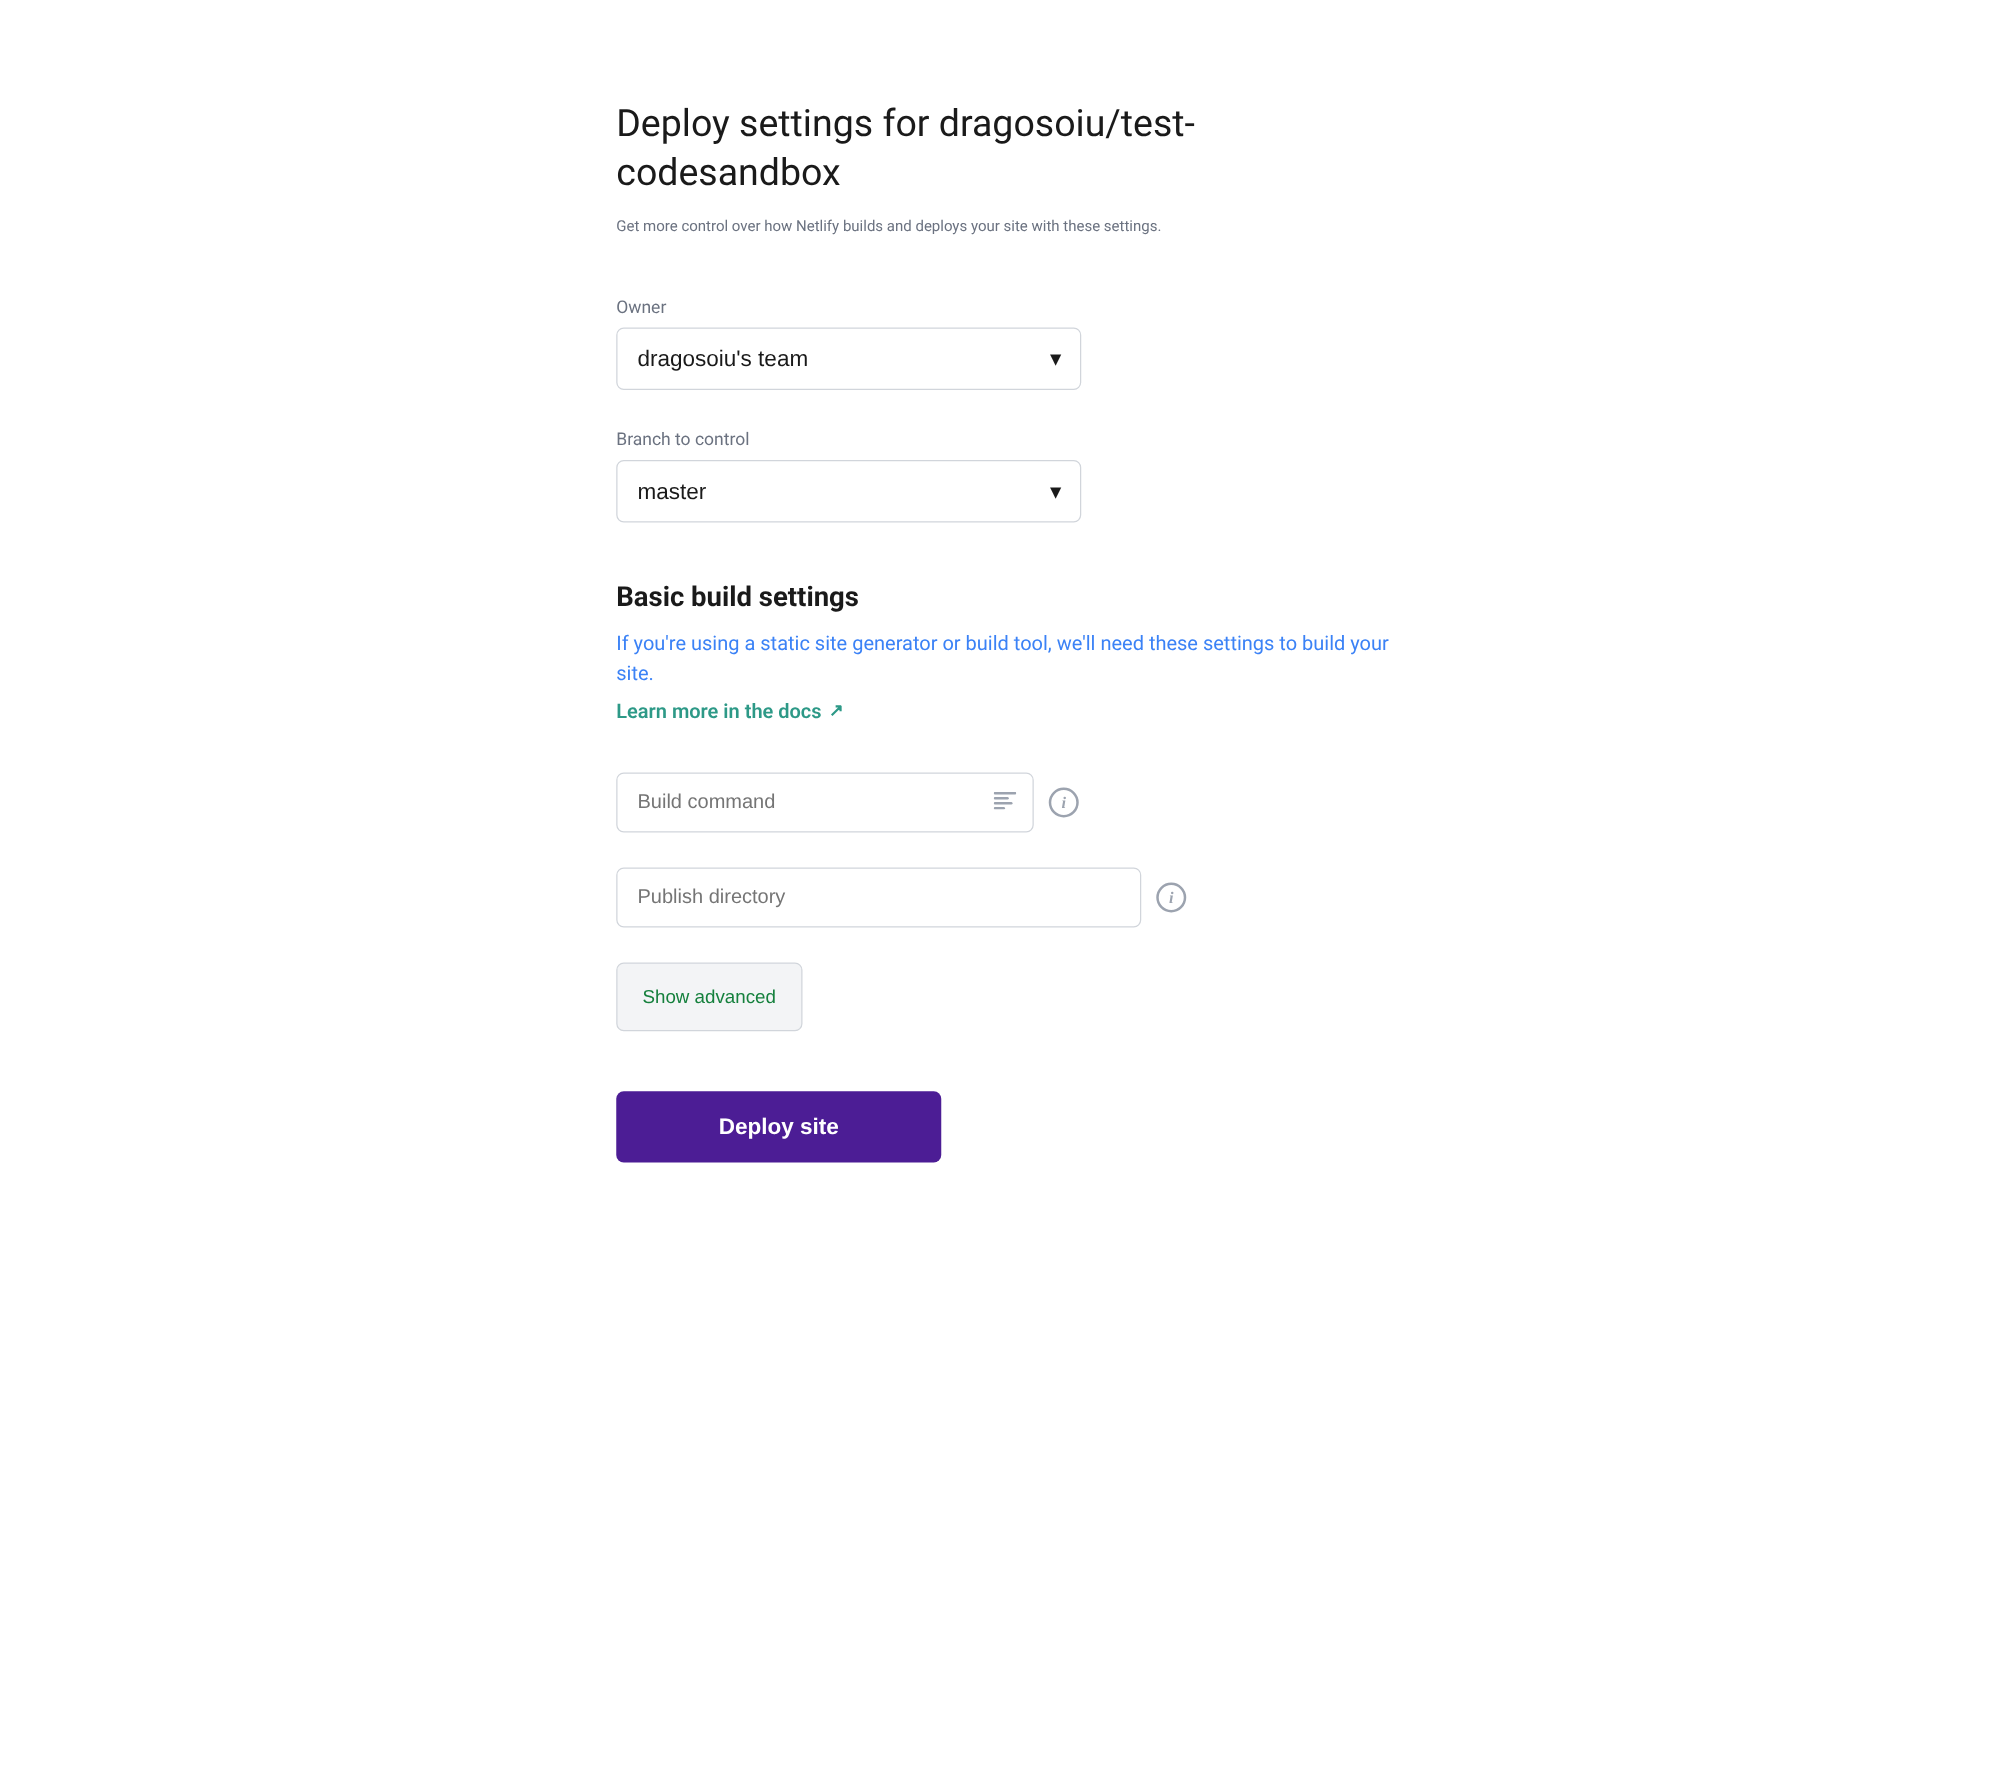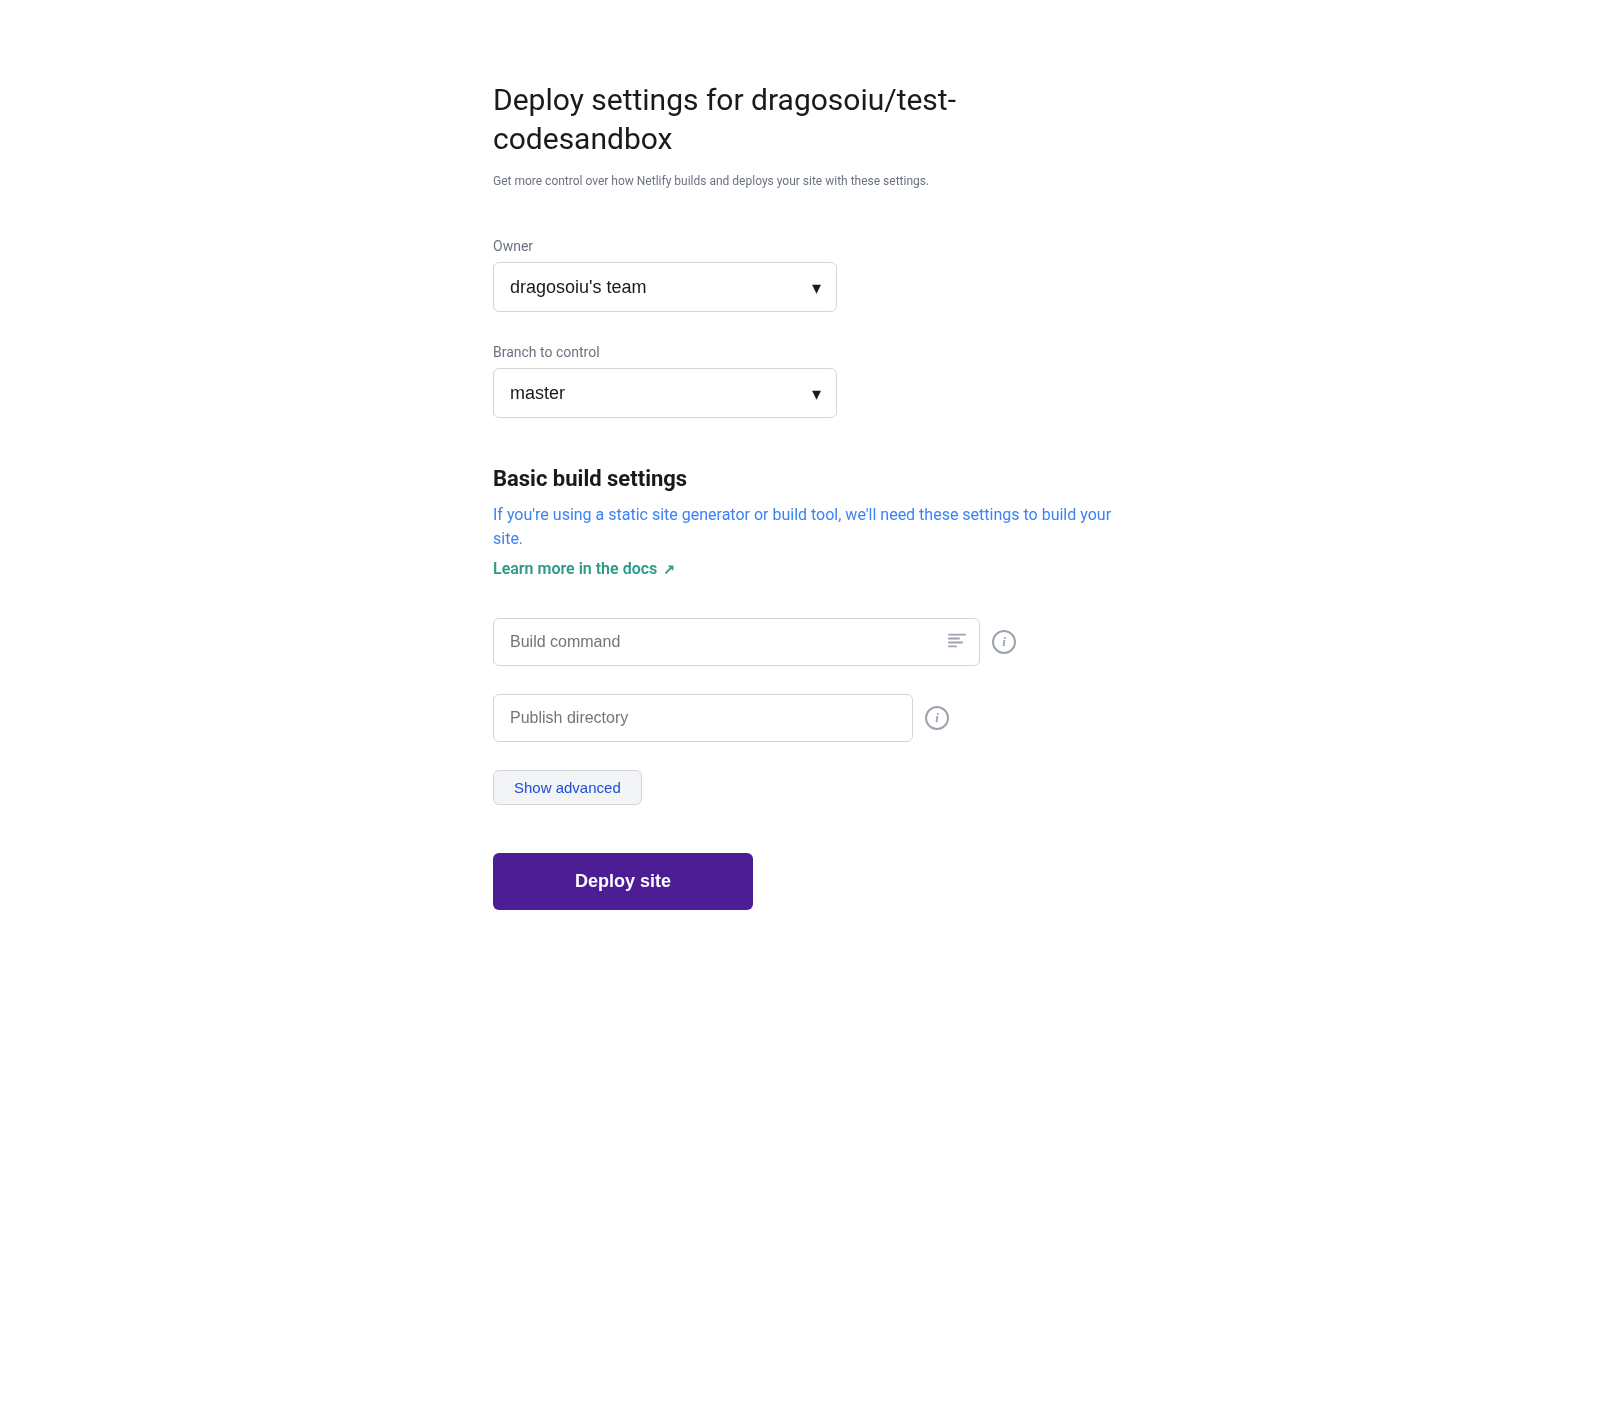--- a/index.html
+++ b/index.html
@@ -43,21 +43,21 @@
     .form-label {
       display: block;
       font-size: 14px;
       color: #6b7280;
       margin-bottom: 8px;
       font-weight: 400;
     }
 
     .select-wrapper {
       position: relative;
-      width: 344px;
+      width: 372px;
     }
 
     .form-select {
       width: 100%;
       padding: 14px 48px 14px 16px;
       font-size: 18px;
       font-weight: 500;
       color: #1a1a1a;
       background: #ffffff;
       border: 1px solid #d1d5db;
@@ -116,21 +116,21 @@
       font-size: 16px;
       color: #9ca3af;
       background: #ffffff;
       border: 1px solid #d1d5db;
       border-radius: 6px;
       outline: none;
     }
 
     .input-with-icon {
       position: relative;
-      width: 487px;
+      width: 334px;
     }
 
     .input-with-icon .form-input {
       width: 100%;
       padding-right: 48px;
     }
 
     .input-icon {
       position: absolute;
       right: 14px;
@@ -151,24 +151,24 @@
       justify-content: center;
       font-size: 13px;
       font-weight: 700;
       cursor: pointer;
       flex-shrink: 0;
       font-style: italic;
       font-family: Georgia, serif;
     }
 
     .show-advanced-btn {
-      padding: 8px 20px;
+      padding: 18px 20px;
       font-size: 15px;
       font-weight: 500;
-      color: #1d4ed8;
+      color: #15803d;
       background: #f3f4f6;
       border: 1px solid #d1d5db;
       border-radius: 6px;
       cursor: pointer;
       margin-bottom: 48px;
       text-align: right;
     }
 
     .deploy-btn {
       padding: 18px 48px;

